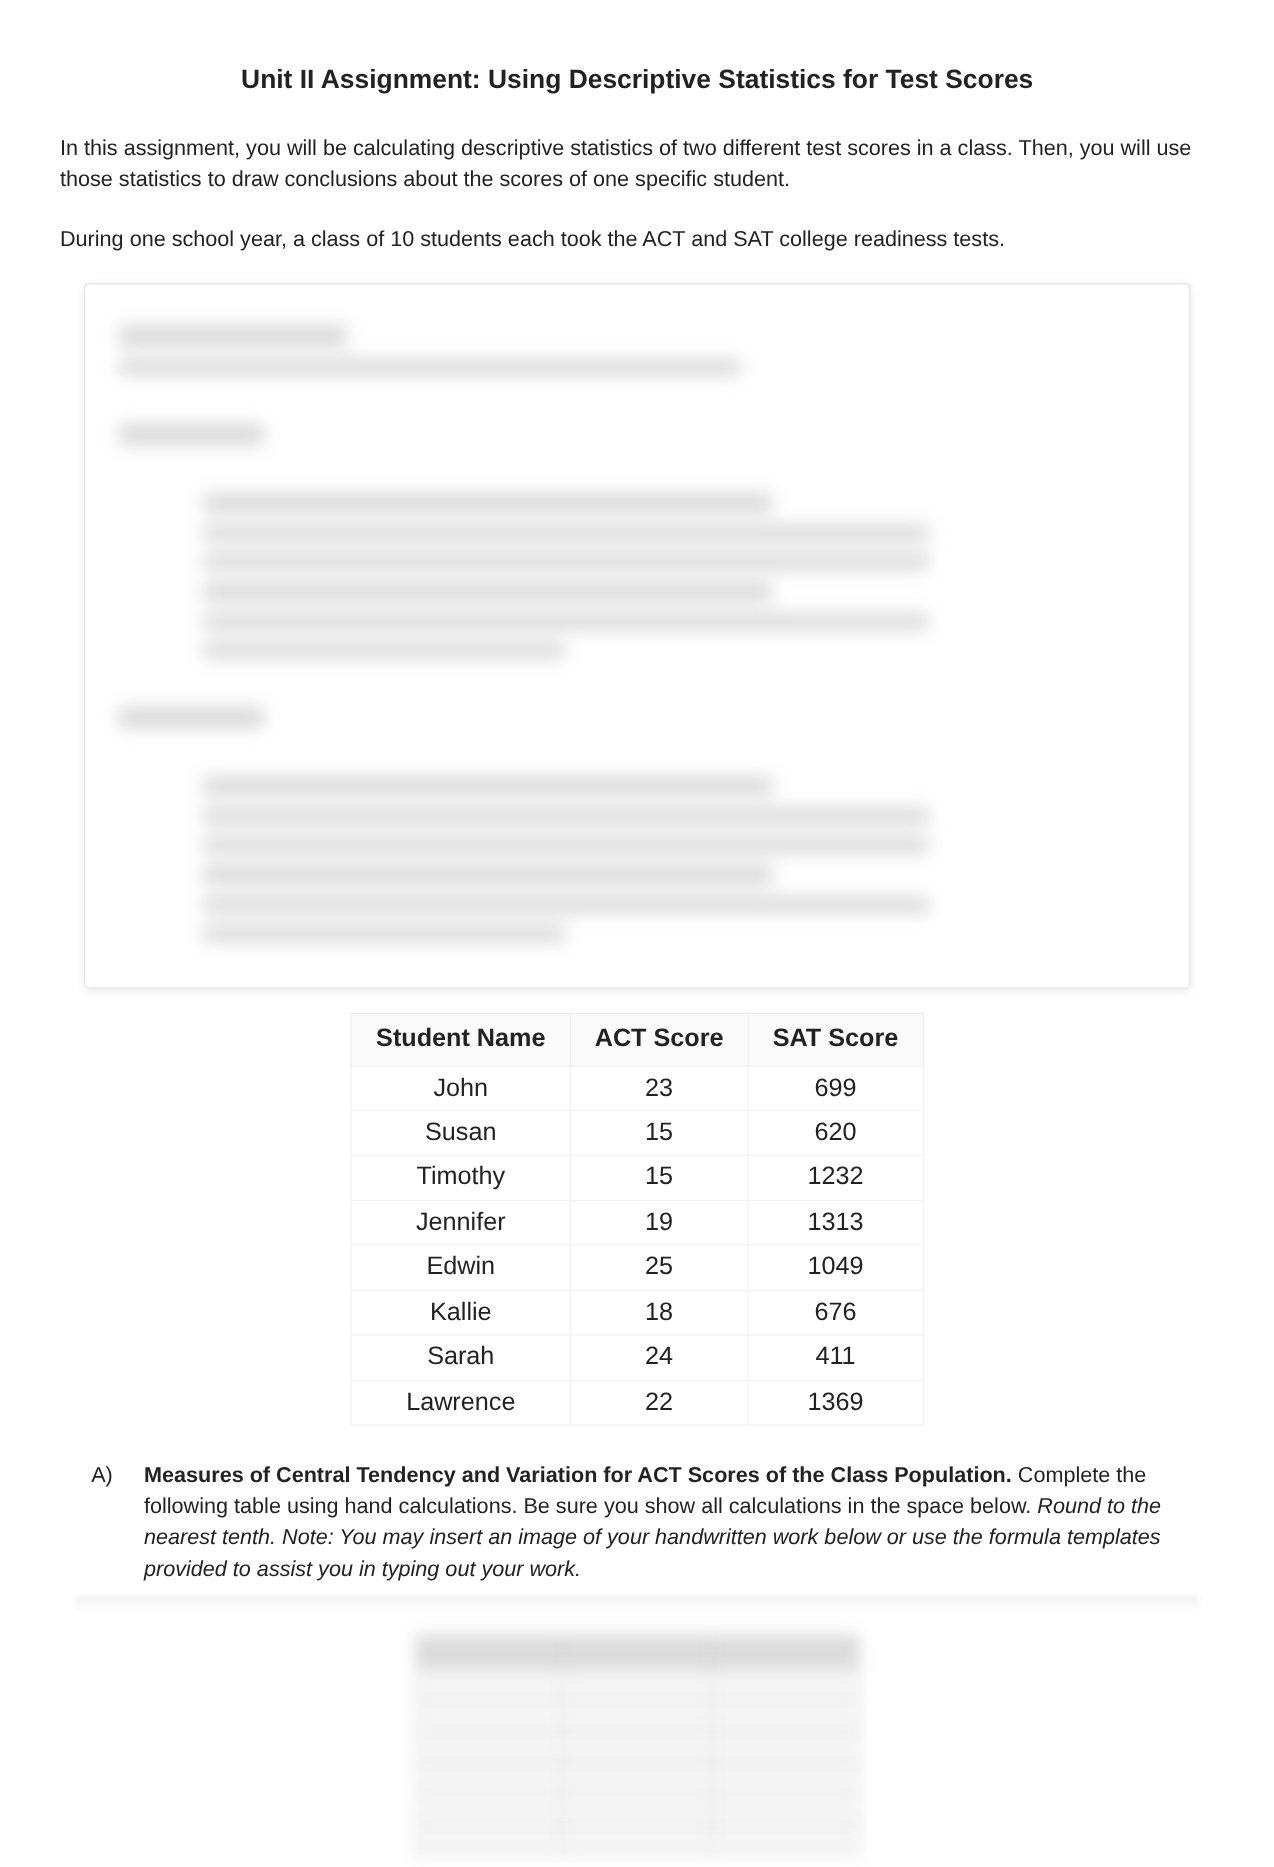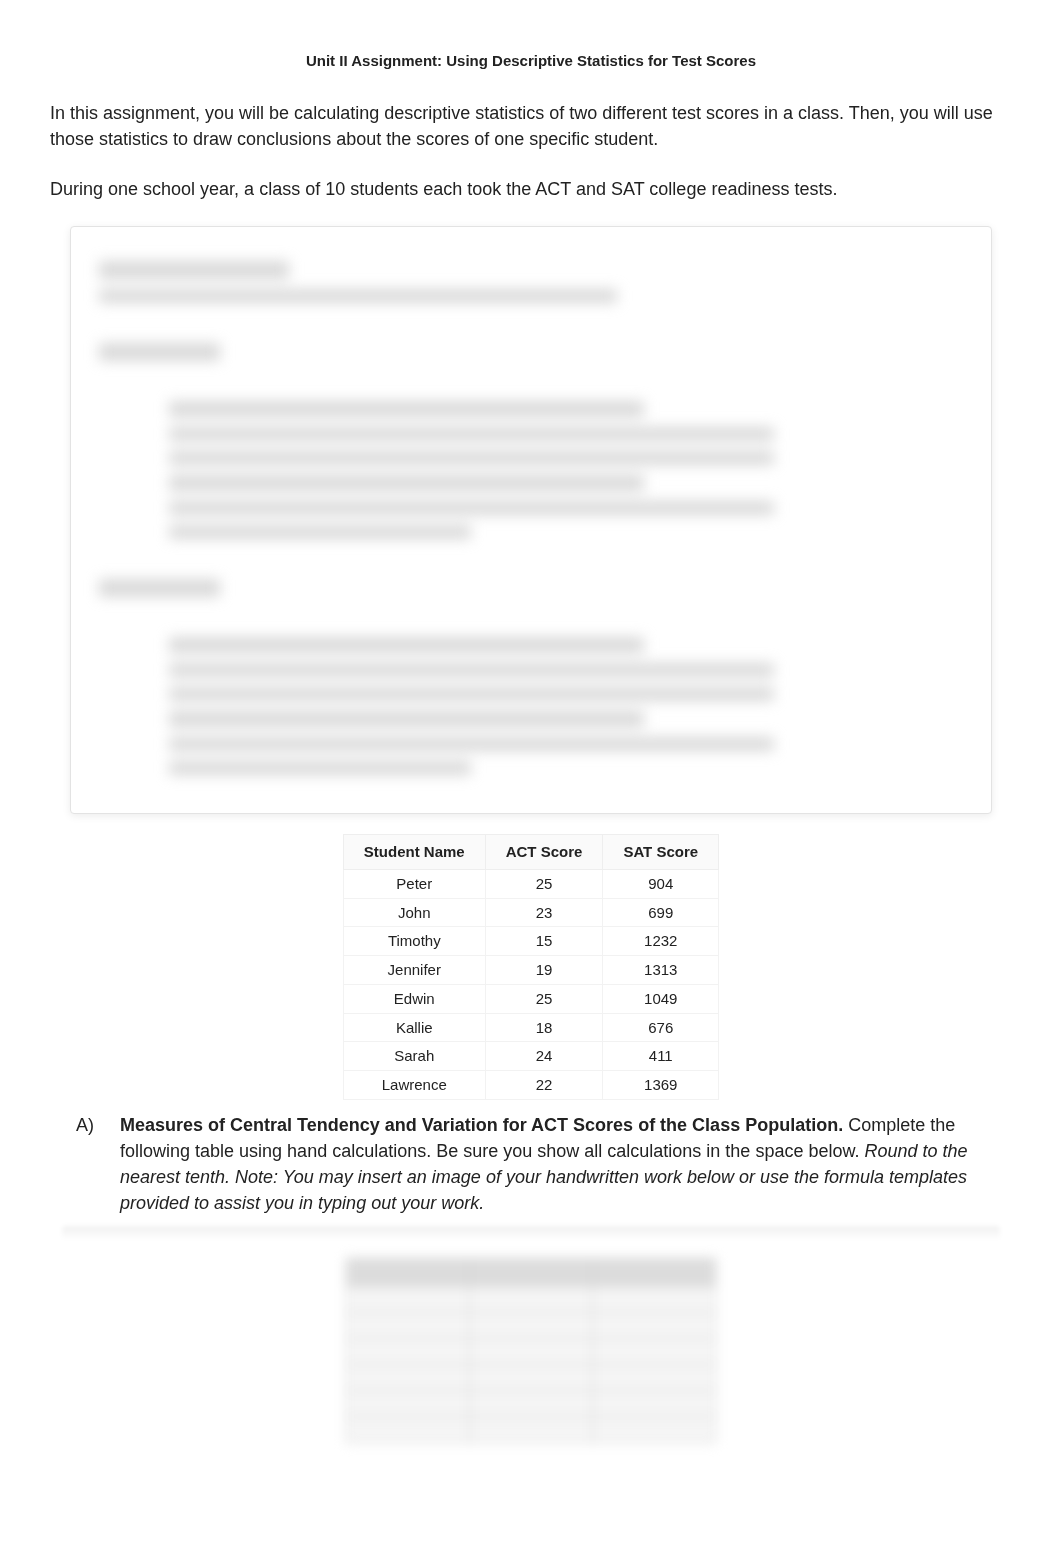--- a/index.html
+++ b/index.html
@@ -14,21 +14,21 @@
       color: #222;
       font-size: 18px;
       line-height: 1.45;
     }
     .page {
       padding: 50px 50px 40px 50px;
     }
     .title {
       text-align: center;
       font-weight: 700;
-      font-size: 15px;
+      font-size: 22px;
       margin-bottom: 28px;
     }
     .para {
       margin-bottom: 24px;
     }
     
     .blur-block {
       margin: 12px 20px 20px 20px;
       border: 1px solid #e3e3e3;
       border-radius: 4px;
@@ -54,23 +54,23 @@
     }
     .bl-lg { width: 55%; margin-left: 70px; height: 16px; }
     .bl-md { width: 70%; margin-left: 70px; }
     .bl-sm { width: 35%; margin-left: 70px; }
     .bl-tiny { width: 22%; margin-left: 0; height: 18px; }
     .bl-hdr { width: 14%; margin-left: 0; height: 18px; }
     .bl-full { width: 60%; margin-left: 0; }
     .blur-spacer { height: 20px; }
     
     .data-table {
-      margin: 0 auto 12px auto;
+      margin: 0 auto 28px auto;
       border-collapse: collapse;
-      font-size: 15px;
+      font-size: 21px;
     }
     .data-table th {
       font-weight: 700;
       padding: 6px 20px;
       text-align: center;
       border: 1px solid #eee;
       background: #fafafa;
     }
     .data-table td {
       padding: 3px 20px;
@@ -170,28 +170,28 @@
   <table class="data-table">
     <thead>
       <tr>
         <th>Student Name</th>
         <th>ACT Score</th>
         <th>SAT Score</th>
       </tr>
     </thead>
     <tbody>
       <tr>
-        <td>Peter</td>
-        <td>25</td>
-        <td>904</td>
-      </tr>
-      <tr>
         <td>John</td>
         <td>23</td>
         <td>699</td>
+      </tr>
+      <tr>
+        <td>Susan</td>
+        <td>15</td>
+        <td>620</td>
       </tr>
       <tr>
         <td>Timothy</td>
         <td>15</td>
         <td>1232</td>
       </tr>
       <tr>
         <td>Jennifer</td>
         <td>19</td>
         <td>1313</td>

